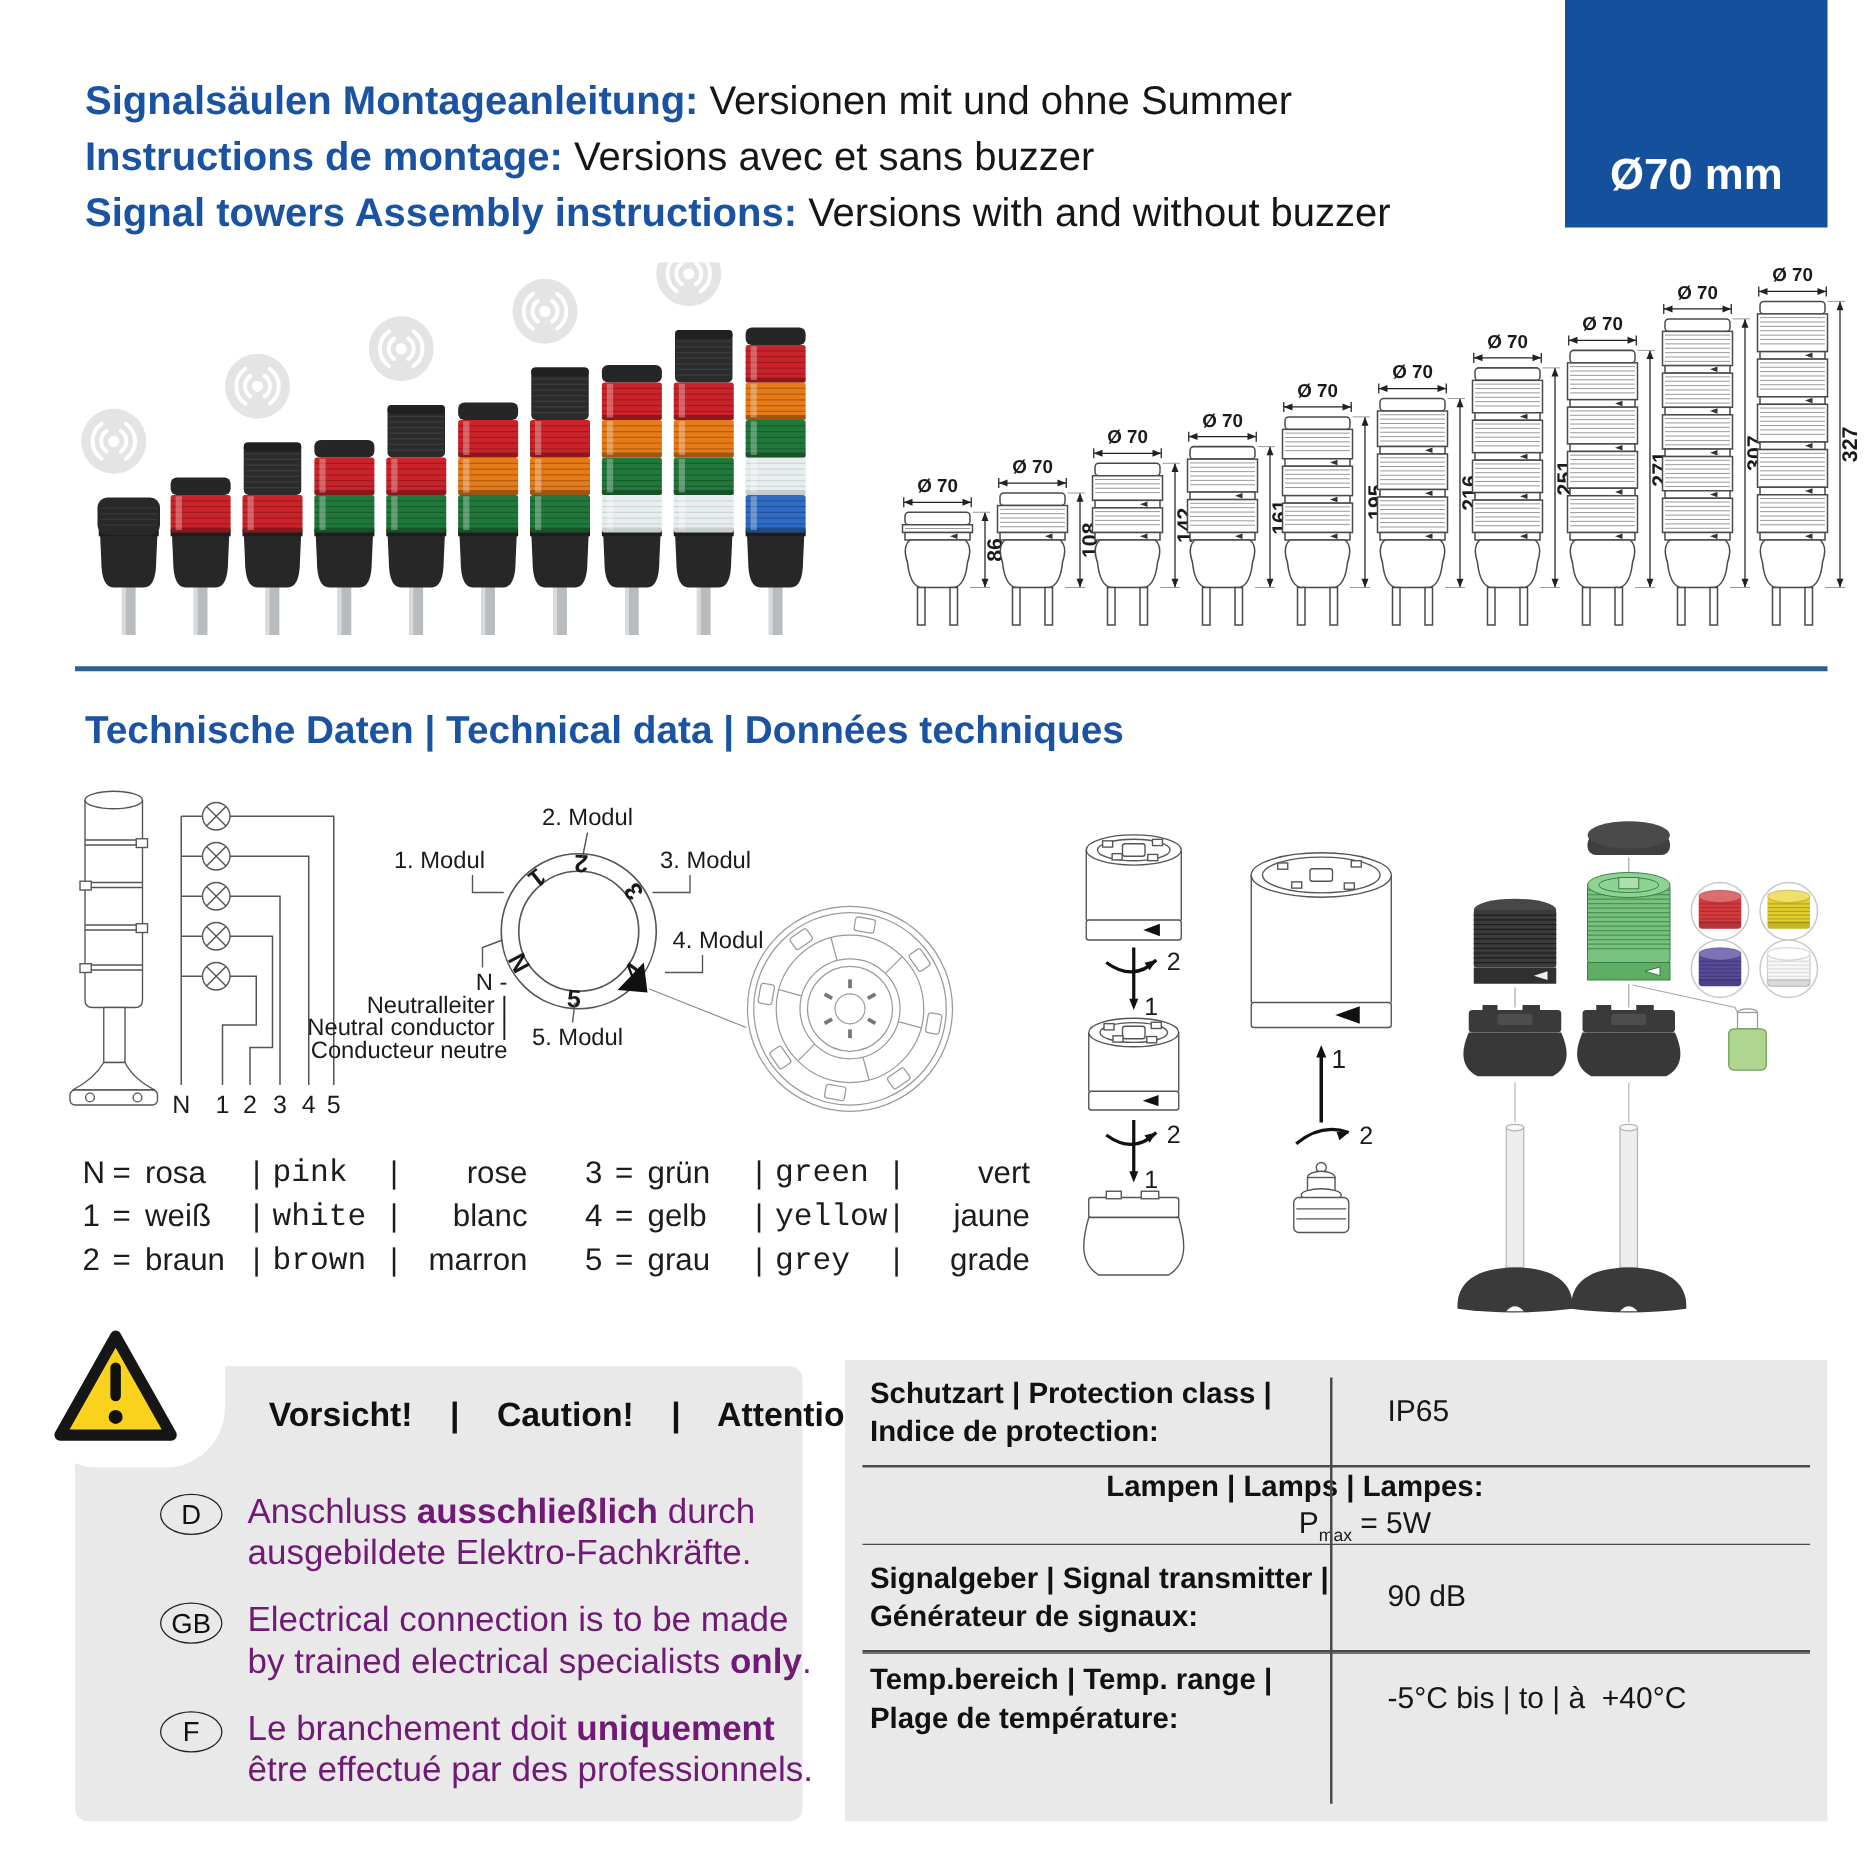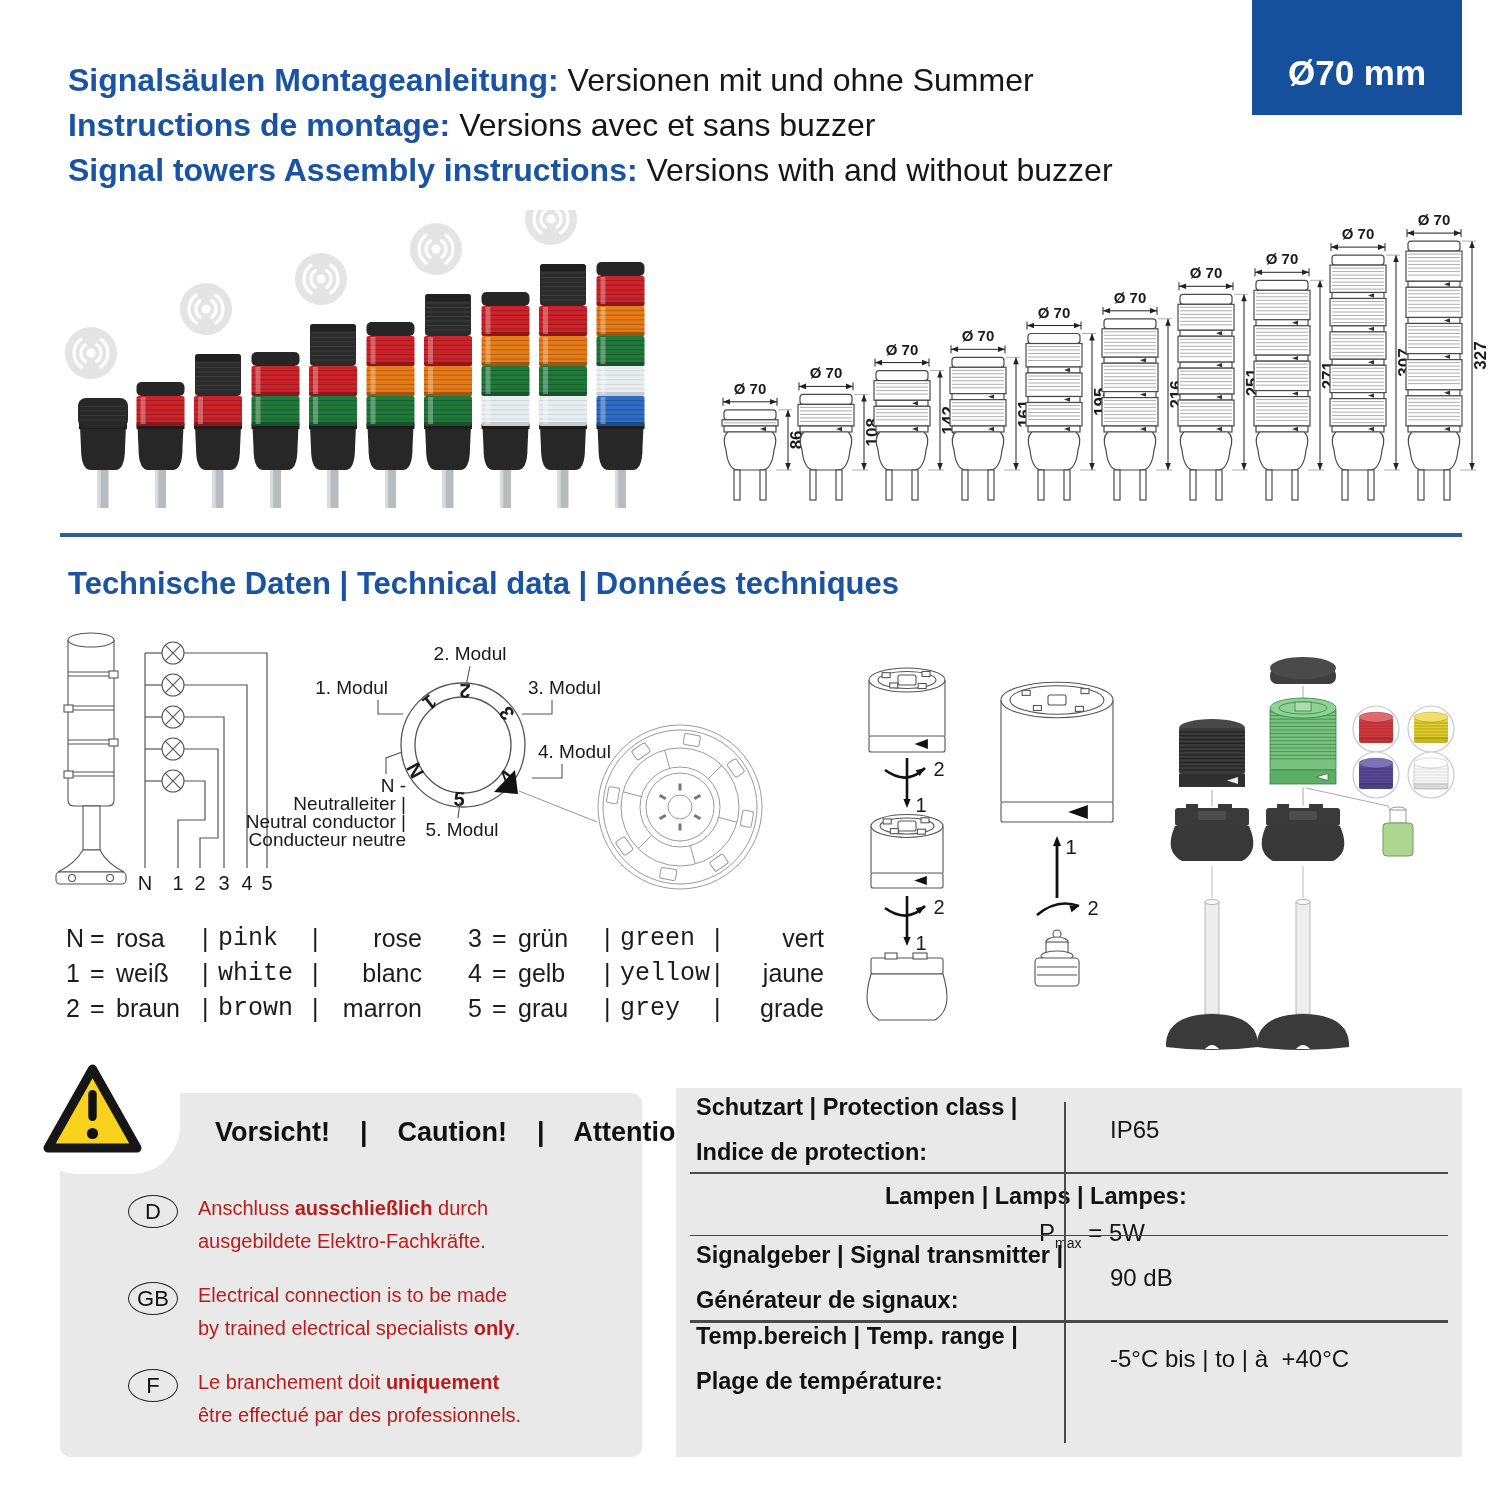--- a/index.html
+++ b/index.html
@@ -1,18 +1,18 @@
 <!DOCTYPE html>
 <html><head>
 <meta charset="utf-8">
 <style>
   html,body{margin:0;padding:0;background:#fff;}
   #page{position:relative;width:1500px;height:1500px;background:#fff;overflow:hidden;
         font-family:"Liberation Sans",sans-serif;color:#161616;}
-  .badge{position:absolute;left:1252px;top:0;width:210px;height:115px;background:#15509c;color:#fff;
+  .badge{position:absolute;left:1252px;top:0;width:210px;height:182px;background:#15509c;color:#fff;
          display:flex;align-items:flex-end;justify-content:center;padding-bottom:22px;box-sizing:border-box;
          font-weight:bold;font-size:35px;}
   .titles{position:absolute;left:68px;top:58px;}
   .title-line{font-size:32px;line-height:45px;color:#161616;white-space:pre;}
   .title-line .tl{color:#1a53a1;font-weight:bold;}
   .rule{position:absolute;left:60px;top:533px;width:1402px;height:4px;background:#2d618f;}
   .section-heading{position:absolute;left:68px;top:566px;margin:0;font-size:31px;color:#1a53a1;font-weight:bold;}
   .illu{position:absolute;left:0;}
   #illu-top{top:210px;}
   #illu-tech{top:610px;}
@@ -21,27 +21,27 @@
   .lg-key{width:24px;} .lg-eq{width:26px;} .lg-de{width:86px;} .lg-en{width:94px;font-family:Liberation Mono, monospace;} .lg-fr{width:94px;text-align:right;}
   .lg-sep{width:16px;text-align:left;}
   .warning-box{position:absolute;left:60px;top:1093px;width:582px;height:364px;background:#e9e9e9;border-radius:10px;}
   .warning-blob{position:absolute;left:30px;top:1046px;width:150px;height:128px;background:#fff;border-radius:48px;}
   .warning-tri{position:absolute;left:40px;top:1060px;}
   .warning-heading{position:absolute;left:215px;top:1117px;font-size:27px;font-weight:bold;color:#111;white-space:pre;}
   .warning-items{position:absolute;left:128px;top:1192px;display:flex;flex-direction:column;gap:21px;}
   .w-item{display:flex;gap:20px;align-items:flex-start;}
   .w-badge{min-width:50px;height:33px;border:1.7px solid #222;border-radius:50%;display:flex;align-items:center;
            justify-content:center;font-size:22px;color:#111;box-sizing:border-box;margin-top:3px;}
-  .w-text{font-size:20px;line-height:33px;color:#b91c1c;}
+  .w-text{font-size:28px;line-height:33px;color:#701a75;}
   .w-text b{font-weight:bold;}
   .spec-table{position:absolute;left:676px;top:1088px;width:786px;height:369px;background:#e9e9e9;}
   #spec-rows{display:flex;flex-direction:column;height:100%;}
   .spec-vline{position:absolute;left:388px;top:14px;bottom:14px;width:1.6px;background:#4a4a4a;}
   .spec-row{display:flex;align-items:center;padding:0 20px;box-sizing:border-box;}
-  .spec-label{width:368px;font-weight:bold;font-size:23.5px;line-height:45px;color:#111;}
+  .spec-label{width:368px;font-weight:bold;font-size:23.5px;line-height:31px;color:#111;}
   .spec-value{padding-left:46px;font-size:24px;color:#161616;white-space:pre;}
   .spec-value .sub{font-size:14px;vertical-align:-7px;}
   .spec-sep{height:1.6px;background:#4a4a4a;margin:0 14px;}
 </style>
 </head>
 <body>
 
 <div id="page">
 
   <div class="badge">

